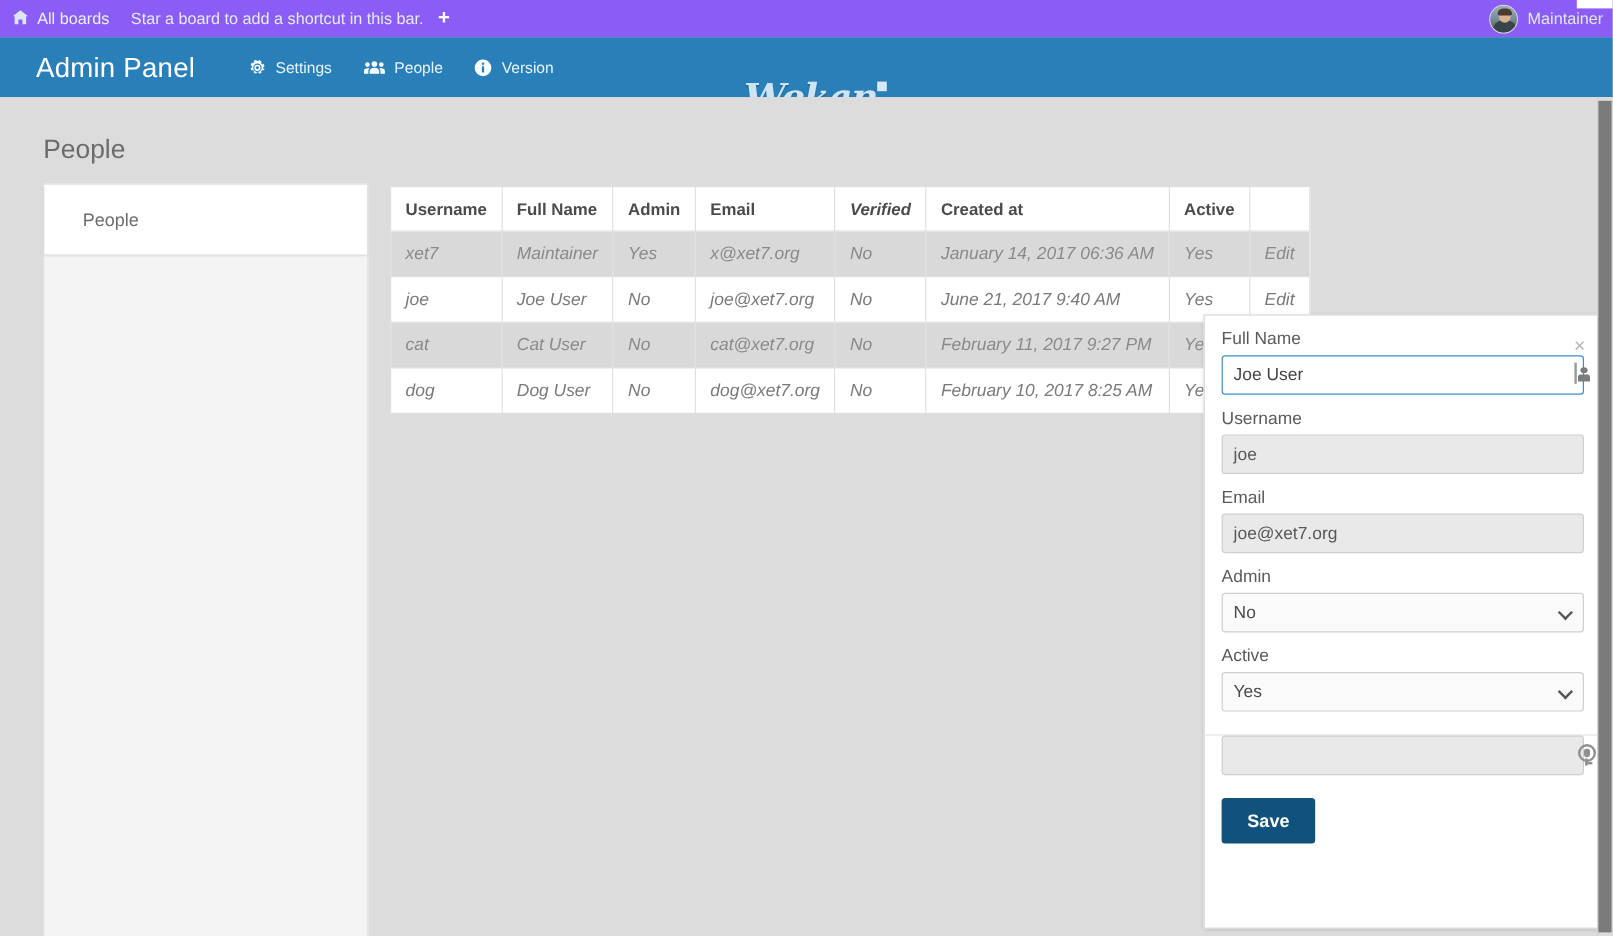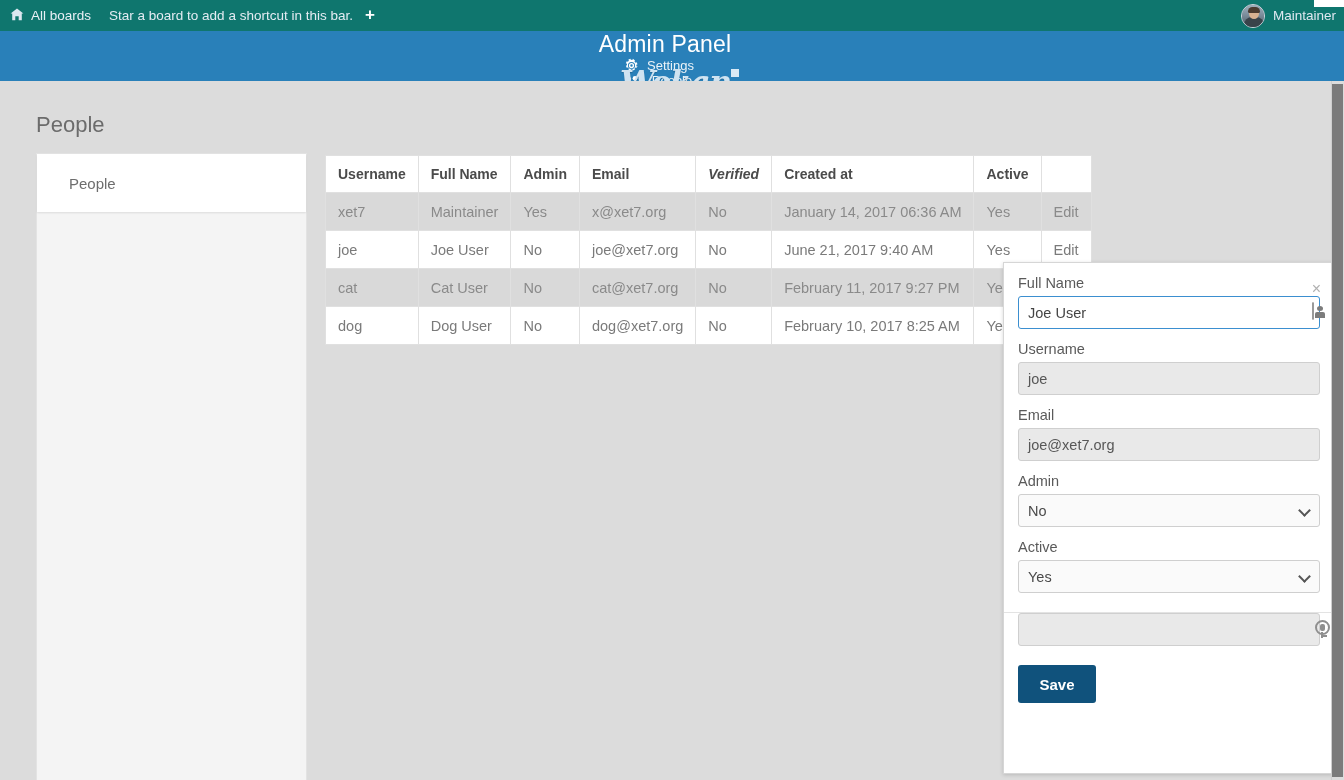--- a/index.html
+++ b/index.html
@@ -8,21 +8,21 @@
     width: 1344px; height: 780px;
     overflow: hidden;
     font-family: "Liberation Sans", sans-serif;
     background: #dcdcdc;
   }
   #app { position: relative; width: 1344px; height: 780px; overflow: hidden; }
 
   
   .topbar {
     position: absolute; left: 0; top: 0; width: 1344px; height: 31px;
-    background: #0f766e;
+    background: #8b5cf6;
     display: flex; align-items: center;
     padding-left: 10px;
     color: #e7eef4;
     font-size: 13px;
   }
   .topbar .home-icon { font-size: 13px; color: #dbe7f0; margin-right: 7px; line-height: 1; }
   .topbar .all-boards { color: #e9f0f6; margin-right: 18px; font-size: 13.5px; }
   .topbar .star-hint { color: #e4ecf3; font-size: 13.5px; margin-right: 12px; }
   .topbar .plus-icon { color: #ffffff; font-size: 17px; font-weight: 700; line-height: 1; position: relative; top: -1px; }
 
@@ -41,21 +41,21 @@
   .avatar .hair { position: absolute; left: 6px; top: 2px; width: 12px; height: 6px; border-radius: 6px 6px 2px 2px; background: #4b3b30; }
   .avatar .body { position: absolute; left: 2px; bottom: 0; width: 20px; height: 10px; border-radius: 8px 8px 0 0; background: #39434a; }
   .member-name { color: #dfe8f0; font-size: 13.5px; }
 
   .tr-notch { position: absolute; right: 0; top: 0; width: 30px; height: 7px; background: #ffffff; }
 
   
   .header {
     position: absolute; left: 0; top: 31px; width: 1344px; height: 50px;
     background: #2980b9;
-    display: flex; align-items: center; flex-direction: column;
+    display: flex; align-items: center;
   }
   .header .title {
     color: #ffffff; font-size: 23px; font-weight: 400;
     margin-left: 30px; margin-right: 44px; letter-spacing: .2px;
   }
   .navitem {
     display: flex; align-items: center; color: #eaf2f8;
     font-size: 13px; margin-right: 26px;
   }
   .navitem .nico { margin-right: 8px; display: inline-flex; align-items: center; color: #ffffff; }
@@ -86,21 +86,21 @@
   
   .table-wrap { position: absolute; left: 325px; top: 74px; }
   table.people { border-collapse: collapse; background: #ffffff; }
   table.people th {
     background: #ffffff; color: #4b4b4b; font-size: 14px; font-weight: 700;
     text-align: left; padding: 10px 12px; border: 1px solid #e0e0e0;
     height: 35px; white-space: nowrap;
   }
   table.people td {
     color: #7a7a7a; font-size: 14.5px; padding: 9px 12px;
-    border: 1px solid #e0e0e0; height: 38px; white-space: nowrap;
+    border: 1px solid #e0e0e0; height: 38px; white-space: nowrap; font-style: italic;
   }
   table.people tbody tr:nth-child(odd) td { background: #d9d9d9; color: #8a8a8a; }
   table.people tbody tr:nth-child(even) td { background: #ffffff; }
   .c-username { width: 90px; }
   .c-fullname { width: 91px; }
   .c-admin { width: 65px; }
   .c-email { width: 103px; }
   .c-verified { width: 69px; font-style: italic; }
   .c-created { width: 193px; }
   .c-active { width: 62px; }

